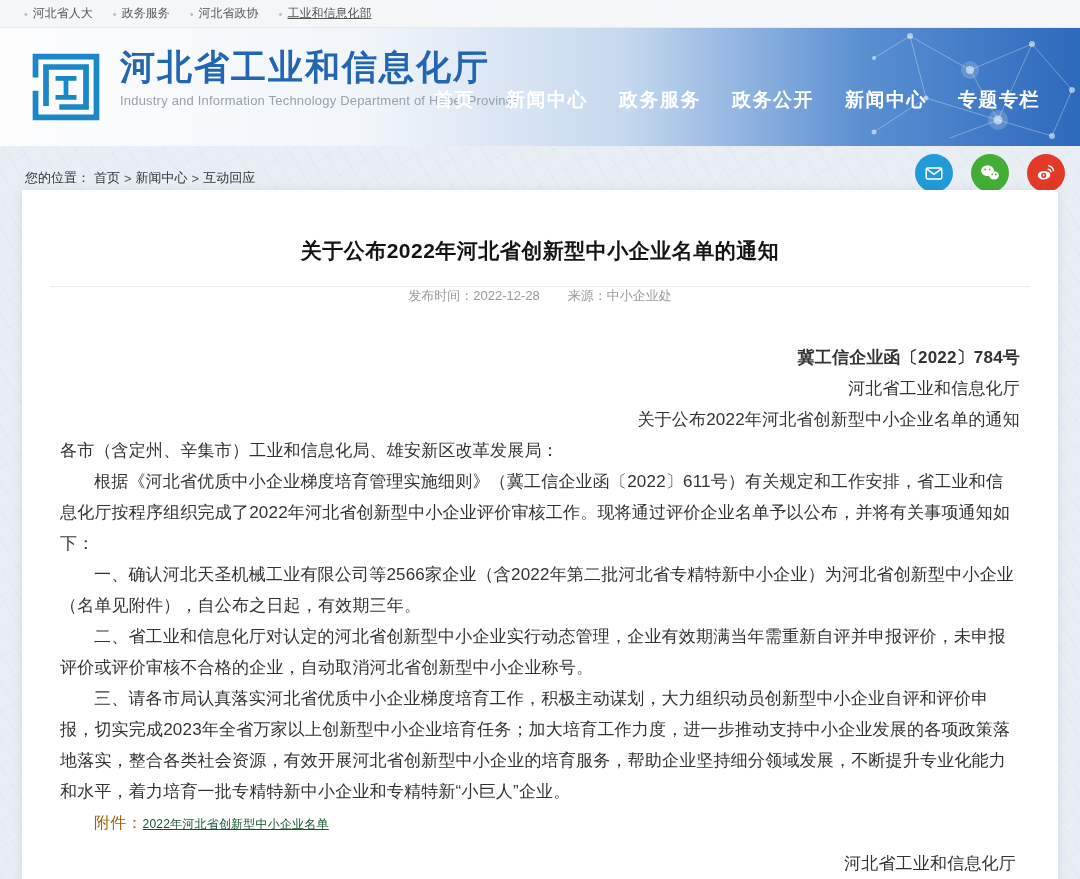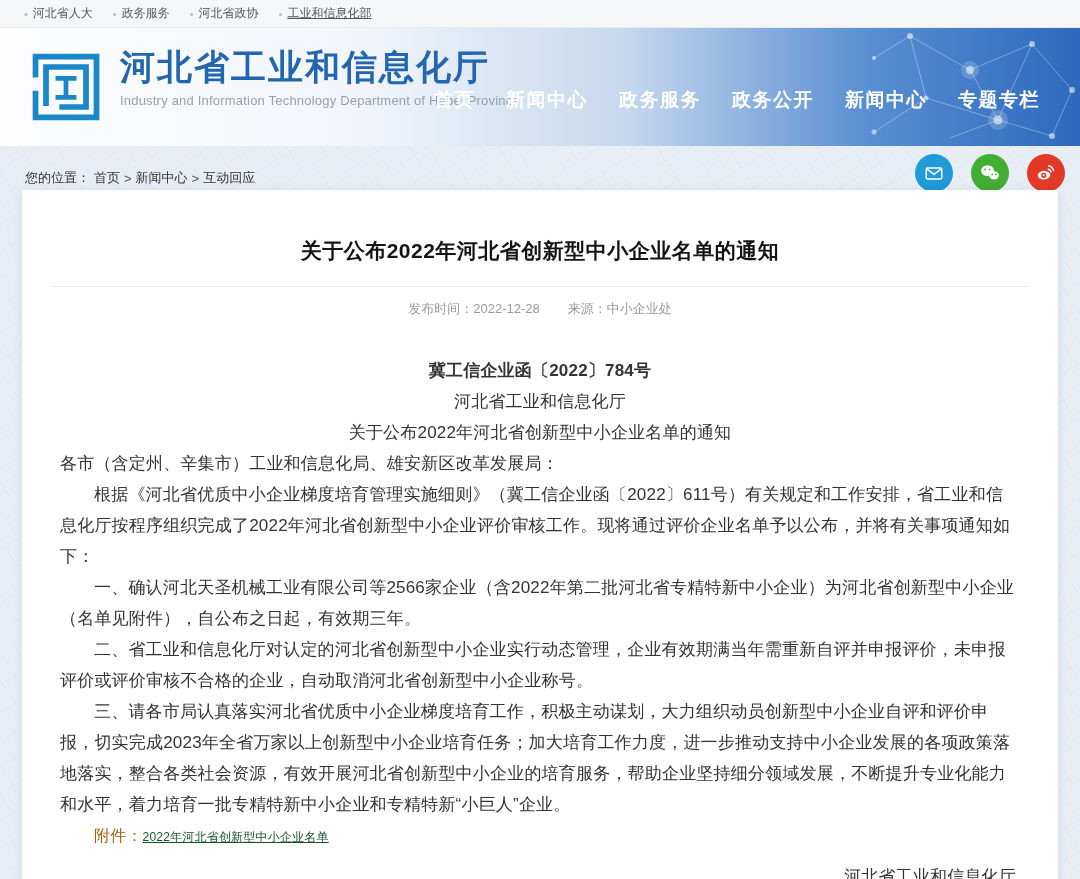--- a/index.html
+++ b/index.html
@@ -39,27 +39,27 @@
   .social { position:absolute; right:15px; top:8px; display:flex; gap:18px; }
   .sicon { width:38px; height:38px; border-radius:50%; display:flex;
     align-items:center; justify-content:center; cursor:pointer; }
 
   
   .card { position:absolute; left:22px; top:190px; width:1036px; height:831px;
     background:#ffffff; box-shadow:0 1px 10px rgba(30,60,110,.10); z-index:1; padding:16px 18px; }
   .article-title { margin-top:31px; text-align:center; font-size:21px;
     font-weight:bold; color:#141414; letter-spacing:.5px; }
   .title-divider { margin:21px 10px 0; border-top:1px solid #ececec; }
-  .meta { margin-top:13px; text-align:center; font-size:13px; color:#9a9a9a; }
+  .meta { text-align:center; font-size:13px; color:#9a9a9a; }
   .meta .gap { display:inline-block; width:28px; }
 
   .doc { margin-top:37px; padding:0 20px; font-size:17px; color:#333;
     line-height:31px; letter-spacing:.2px; }
   .doc p { margin:0; }
-  .doc .c { text-align:center; }
+  .doc .c { text-align:right; }
   .doc .b { font-weight:bold; }
   .doc .ind { text-indent:2em; }
   .att-line { text-indent:2em; margin-top:3px; }
   .att-label { font-size:16px; color:#a16207; }
   .att-link { font-size:12px; color:#14532d; text-decoration:underline; cursor:pointer; }
   .sig { text-align:right; }
   .sig.org { margin-top:8px; padding-right:4px; }
 </style>
 </head>
 <body>

